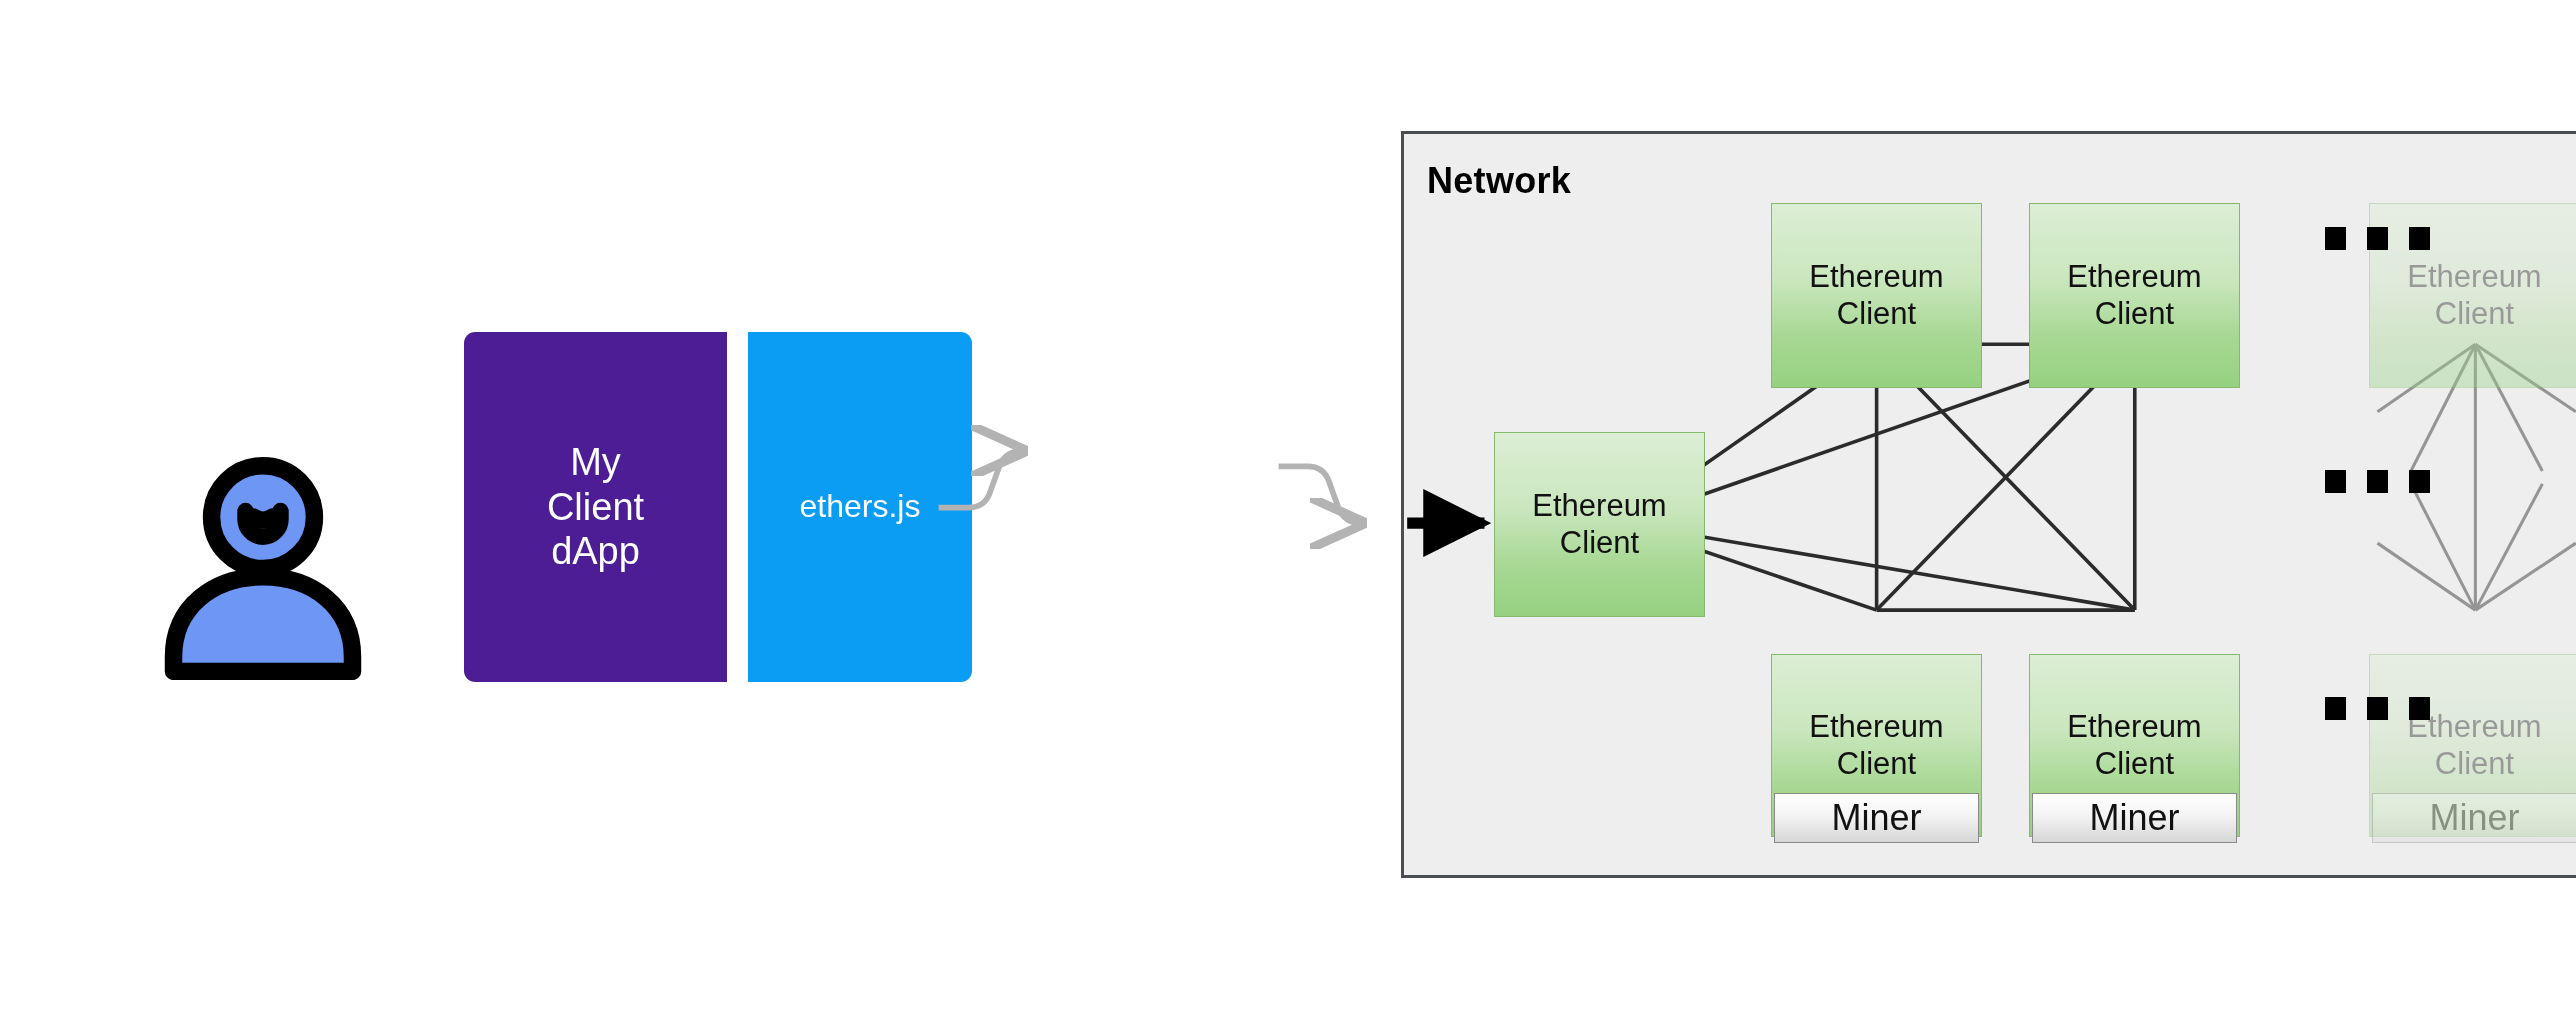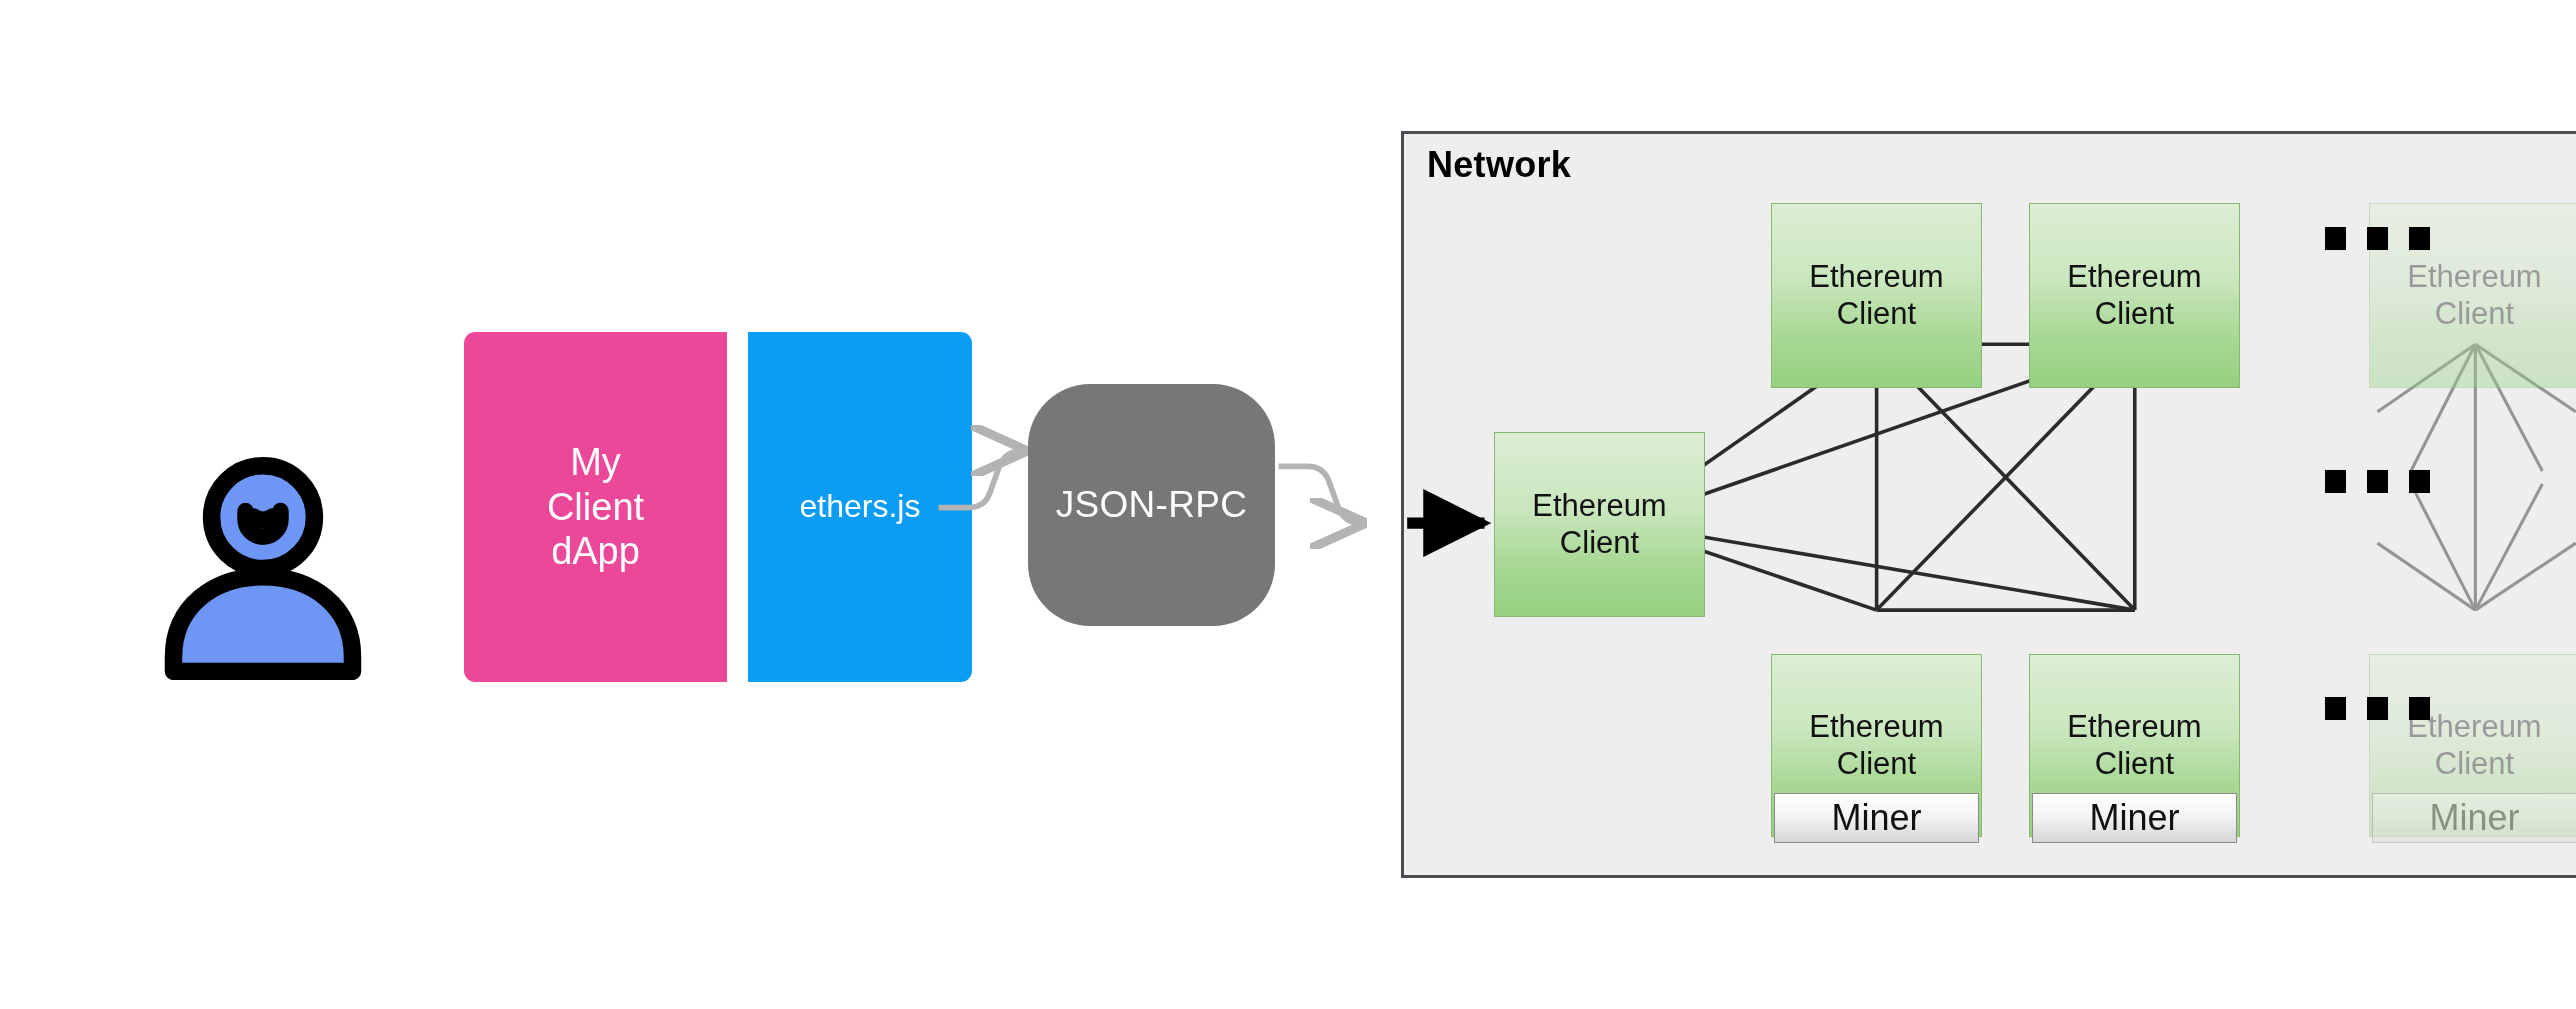--- a/index.html
+++ b/index.html
@@ -8,37 +8,37 @@
 
   .stage{position:absolute;left:0;top:0;width:2994px;height:1010px;}
 
   
   #user-avatar{position:absolute;left:155px;top:453px;width:216px;height:227px;}
   #user-avatar svg{display:block;width:100%;height:100%;}
 
   
   .appbox{position:absolute;display:flex;align-items:center;justify-content:center;
           text-align:center;color:#ffffff;box-sizing:border-box;}
-  #dapp-box{left:464px;top:332px;width:263px;height:350px;background:#ec4899;
+  #dapp-box{left:464px;top:332px;width:263px;height:350px;background:#4c1d95;
             border-radius:11.3px 0 0 11.3px;font-size:38px;line-height:1.17;}
   #ethers-box{left:748px;top:332px;width:224px;height:350px;background:#0b9cf4;
             border-radius:0 11.3px 11.3px 0;font-size:32px;line-height:1.17;}
 
   
   #jsonrpc-node{position:absolute;left:1028px;top:384px;width:247px;height:242px;
       background:#777777;border-radius:62px;display:flex;align-items:center;
       justify-content:center;color:#ffffff;font-size:37px;letter-spacing:0.3px;}
 
   
   #connectors{position:absolute;left:0;top:0;width:2994px;height:1010px;pointer-events:none;}
 
   
   #network-box{position:absolute;left:1401px;top:131px;width:1466px;height:747px;
       background:#eeeeee;border:3.1px solid #4a4d52;box-sizing:border-box;}
-  #network-title{position:absolute;left:1427px;top:144px;font-size:36px;font-weight:bold;
+  #network-title{position:absolute;left:1427px;top:160px;font-size:36px;font-weight:bold;
       color:#000000;letter-spacing:0.3px;}
 
   
   #mesh{position:absolute;left:1401px;top:131px;width:1466px;height:747px;pointer-events:none;}
 
   
   .eth-node{position:absolute;box-sizing:border-box;
       border:1.5px solid #86b96e;
       background:linear-gradient(180deg,#dceed4 0%,#cbe7bf 40%,#a8d894 72%,#95d181 100%);
       display:flex;align-items:center;justify-content:center;text-align:center;
@@ -78,23 +78,20 @@
       <div>My</div>
       <div>Client</div>
       <div>dApp</div>
     </div>
   </div>
 
   <div class="appbox" id="ethers-box">
     <span>ethers.js</span>
   </div>
 
-  <div id="jsonrpc-node">
-    <span>JSON-RPC</span>
-  </div>
 
   <svg id="connectors" viewBox="0 0 5812 1960" preserveAspectRatio="none">
     <defs>
       <marker id="grayhead" markerWidth="10" markerHeight="9" refX="9" refY="4.5" orient="auto" markerUnits="strokeWidth">
         <path d="M0,0 L10,4.5 L0,9" fill="none" stroke="#b3b3b3" stroke-width="1.6"></path>
       </marker>
     </defs>
 
     <path d="M1822,985 L1880,985 Q1912,985 1922,955 L1940,905 Q1952,875 1984,875" fill="none" stroke="#b3b3b3" stroke-width="11" marker-end="url(#grayhead)"></path>
 

